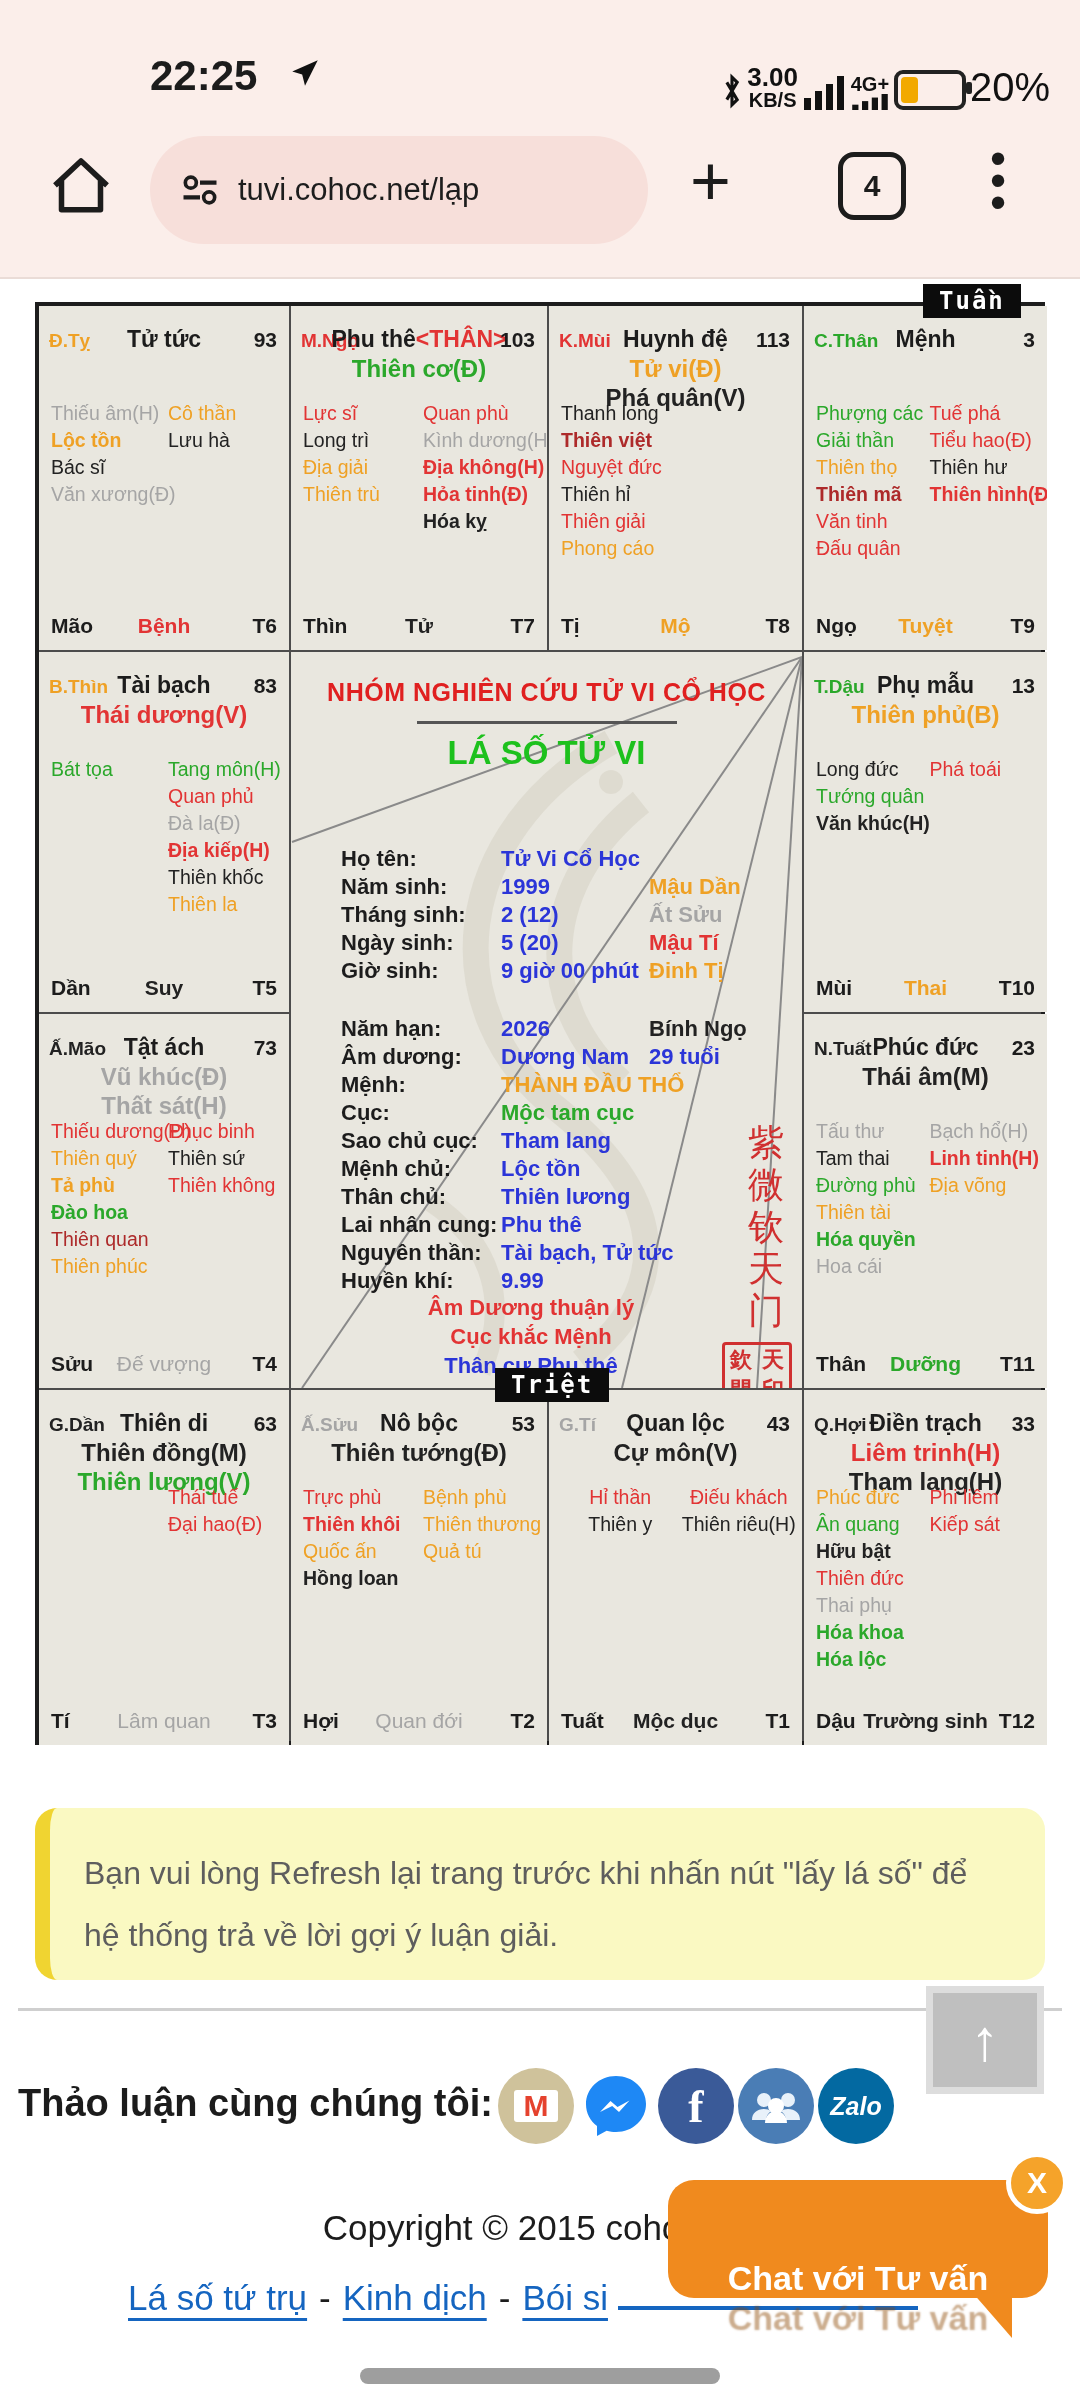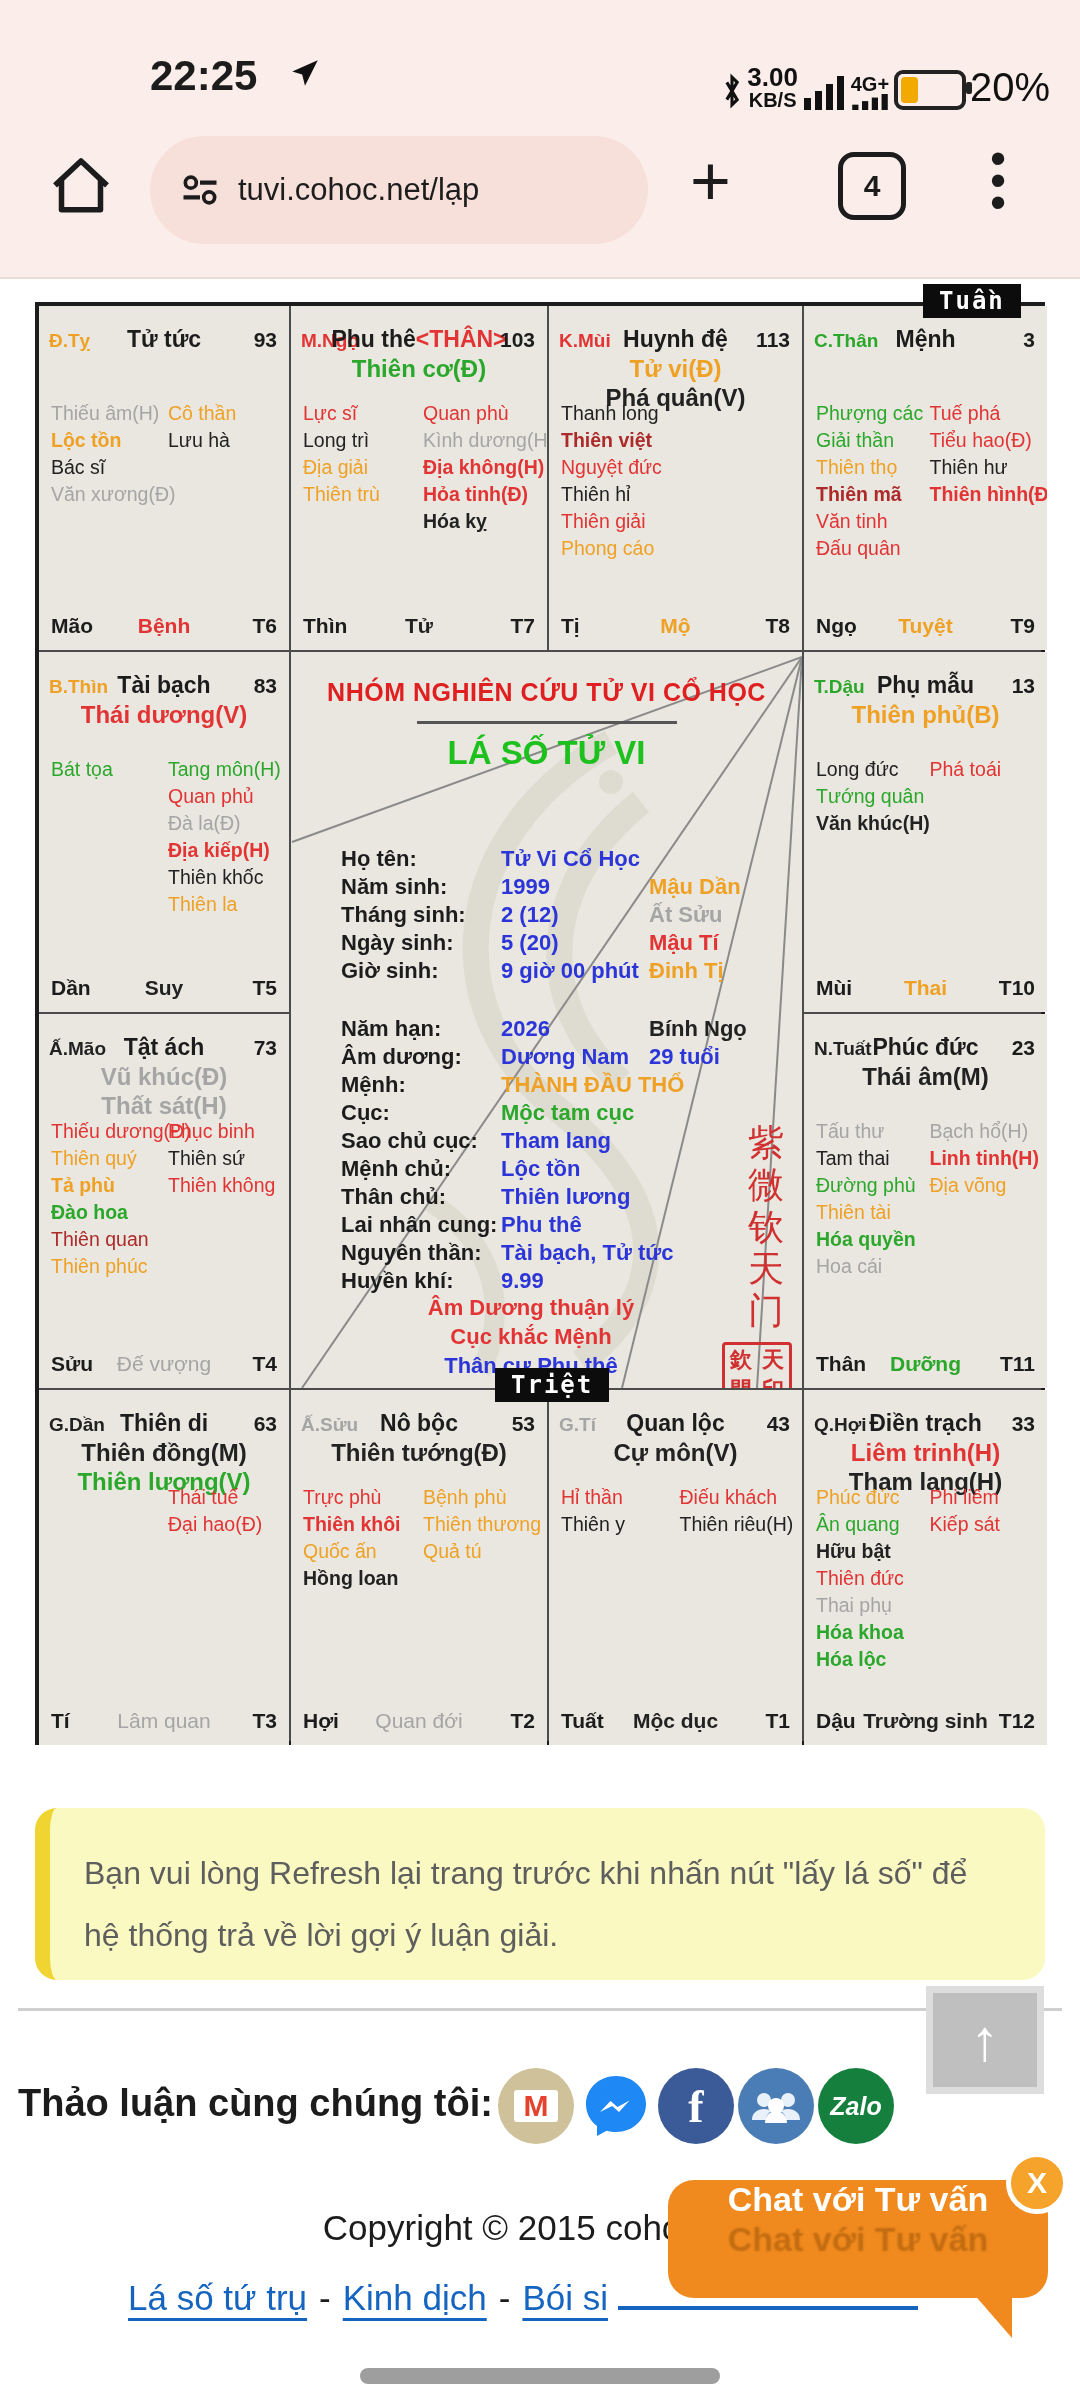--- a/index.html
+++ b/index.html
@@ -84,31 +84,31 @@
   .totop{position:absolute;left:926px;top:1986px;width:118px;height:108px;background:#BFBFBF;border:7px solid #DDDDDD;
          box-sizing:border-box;display:flex;align-items:center;justify-content:center;}
   .totop .ar{color:#fff;font-size:58px;font-weight:bold;line-height:1;}
   .discuss{position:absolute;left:18px;top:2082px;font-size:38px;font-weight:bold;color:#1c1c1c;}
   .socials{position:absolute;left:498px;top:2068px;display:flex;gap:4px;align-items:center;}
   .sicon{width:76px;height:76px;border-radius:50%;display:flex;align-items:center;justify-content:center;position:relative;}
   .sicon.gmail{background:#CFC29B;}
   .gmail .env{width:44px;height:32px;background:#fff;border-radius:3px;display:flex;align-items:center;justify-content:center;
               color:#E5422E;font-weight:bold;font-size:30px;}
   .sicon.fb{background:#3A5A98;color:#fff;font-weight:bold;font-size:46px;font-family:"Liberation Serif",serif;}
-  .sicon.zalo{background:#15803d;color:#fff;font-weight:bold;font-size:25px;font-style:italic;}
+  .sicon.zalo{background:#0369a1;color:#fff;font-weight:bold;font-size:25px;font-style:italic;}
   .copyright{position:absolute;left:0;top:2208px;width:1080px;text-align:center;font-size:35px;color:#1c1c1c;}
   .linksrow{position:absolute;left:0;top:2272px;width:1080px;display:flex;justify-content:flex-start;padding-left:128px;
             box-sizing:border-box;font-size:35px;color:#1c1c1c;align-items:baseline;}
   .linksrow a{color:#1565C0;text-decoration:underline;text-underline-offset:8px;text-decoration-thickness:3px;}
   .linksrow .sep{margin:0 12px;}
   .hidul{display:inline-block;width:300px;border-bottom:4px solid #1565C0;height:34px;margin-left:10px;}
 
   
   .chat{position:absolute;left:668px;top:2180px;width:380px;height:118px;background:#F08A1E;border-radius:26px;z-index:6;
-        display:flex;align-items:flex-start;justify-content:center;}
+        display:flex;align-items:flex-end;justify-content:center;}
   .chat .lbl{color:#fff;font-size:34px;font-weight:bold;text-shadow:0 40px 2px rgba(140,70,0,.45);}
   .chat .tail{position:absolute;right:36px;bottom:-40px;width:0;height:0;border-top:46px solid #F08A1E;border-left:40px solid transparent;}
   .chat-x{position:absolute;left:1006px;top:2152px;width:62px;height:62px;border-radius:50%;background:#F5A32A;
           border:5px solid #fff;box-sizing:border-box;z-index:7;display:flex;align-items:center;justify-content:center;
           color:#fff;font-weight:bold;font-size:30px;}
   .gesture{position:absolute;left:360px;top:2368px;width:360px;height:16px;border-radius:8px;background:#9E9E9E;}
   svg{display:block;}
 </style>
 </head>
 <body>
@@ -547,21 +547,21 @@
         <div class="tno">T2</div>
       </div>
     </div>
     <div class="cell" style="grid-area: 4 / 3;">
       <div class="can gy">G.Tí</div>
       <div class="pname"><span>Quan lộc</span></div>
       <div class="pnum">43</div>
       <div class="mains">
         <div class="bk">Cự môn(V)</div>
       </div>
-      <div class="stars" style="top: 94px;">
+      <div class="stars" style="top: 94px; text-align: center;">
         <div class="colL">
           <div class="rd">Hỉ thần</div>
           <div class="bk">Thiên y</div>
         </div>
         <div class="colR">
           <div class="rd">Điếu khách</div>
           <div class="bk">Thiên riêu(H)</div>
         </div>
       </div>
       <div class="cfoot">

